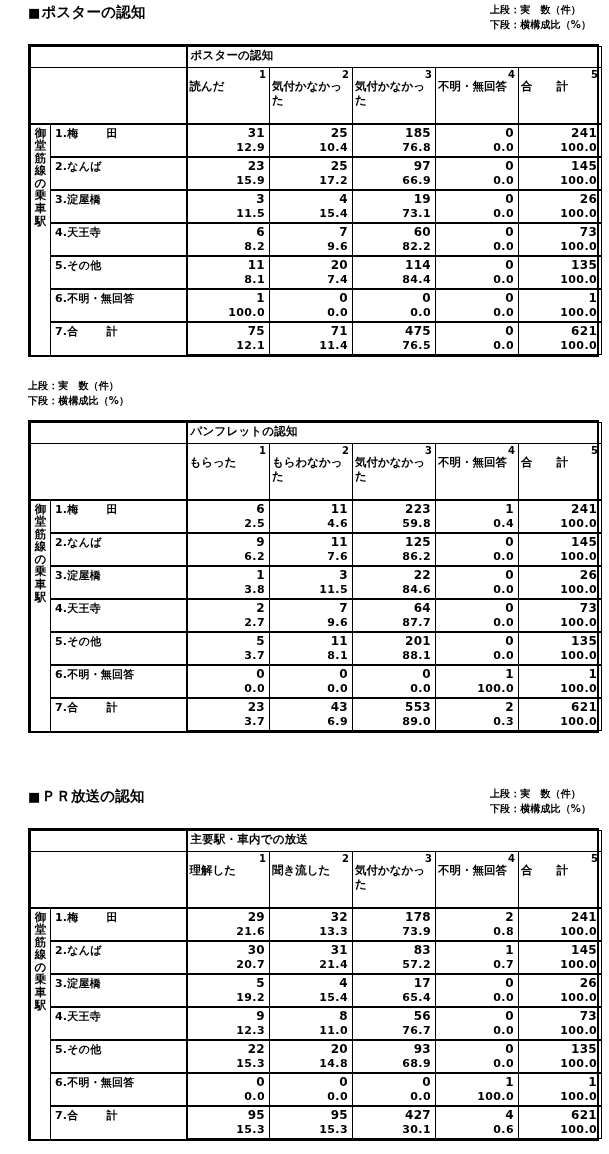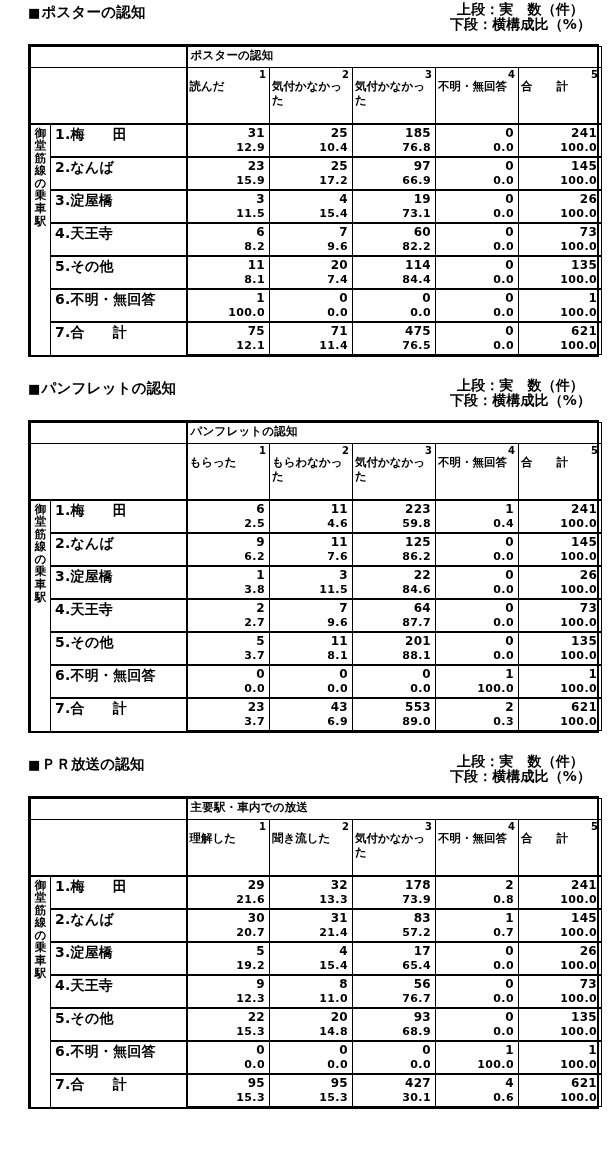--- a/index.html
+++ b/index.html
@@ -13,43 +13,43 @@
     color: #000;
     position: relative;
     overflow: hidden;
   }
 
   .page { padding: 0; }
 
   .section { margin: 0; }
   .sec1 { padding-top: 2px; }
   .sec2 { padding-top: 21px; }
-  .sec3 { padding-top: 21px; }
+  .sec3 { padding-top: 21px; margin-top: 32px; }
 
   
   .sec-head {
     display: flex;
     align-items: flex-start;
     justify-content: space-between;
     padding: 0 10px 0 28px;
     height: 42px;
   }
   .sec-title {
     font-size: 14.5px;
     font-weight: 700;
     letter-spacing: .2px;
     line-height: 20px;
     white-space: nowrap;
   }
   .sec-title .marker { font-size: 13px; margin-right: 1px; }
   .legend {
-    font-size: 14px;
+    font-size: 10px;
     font-weight: 700;
     line-height: 15px;
-    text-align: center;
+    text-align: left;
     padding-right: 8px;
     white-space: nowrap;
   }
   .legend div { letter-spacing: .1px; }
 
   
   .tbl-wrap { padding: 0 10px 0 28px; }
   table.x {
     border-collapse: collapse;
     width: 571px;
@@ -120,21 +120,21 @@
     font-size: 11.5px;
     font-weight: 700;
     line-height: 12.6px;
     padding: 2px 0 0 0 !important;
     letter-spacing: 0;
   }
   .vstub span { display: block; }
 
   
   .rlab {
-    font-size: 14px;
+    font-size: 11px;
     font-weight: 700;
     padding: 2px 0 0 4px !important;
     white-space: nowrap;
     border-right: 2px solid #000 !important;
     line-height: 14px;
     letter-spacing: .2px;
   }
   .rlab .sp2 { display: inline-block; width: 28px; }
 
   .num {
@@ -311,21 +311,20 @@
                   <td class="num pct numcell">0.0</td>
                   <td class="num pct numcell">100.0</td>
                 </tr>
               </tbody>
             </table>
           </div>
         </div>
       </div>
       <div class="section sec2">
         <div class="sec-head">
-          <div class="sec-title"><span class="marker">■</span><span>パンフレットの認知</span></div>
           <div class="legend">
             <div>上段：実　数（件）</div>
             <div>下段：横構成比（%）</div>
           </div>
         </div>
         <div class="tbl-wrap">
           <div class="frame">
             <table class="x">
               <colgroup>
                 <col class="c-vert">

